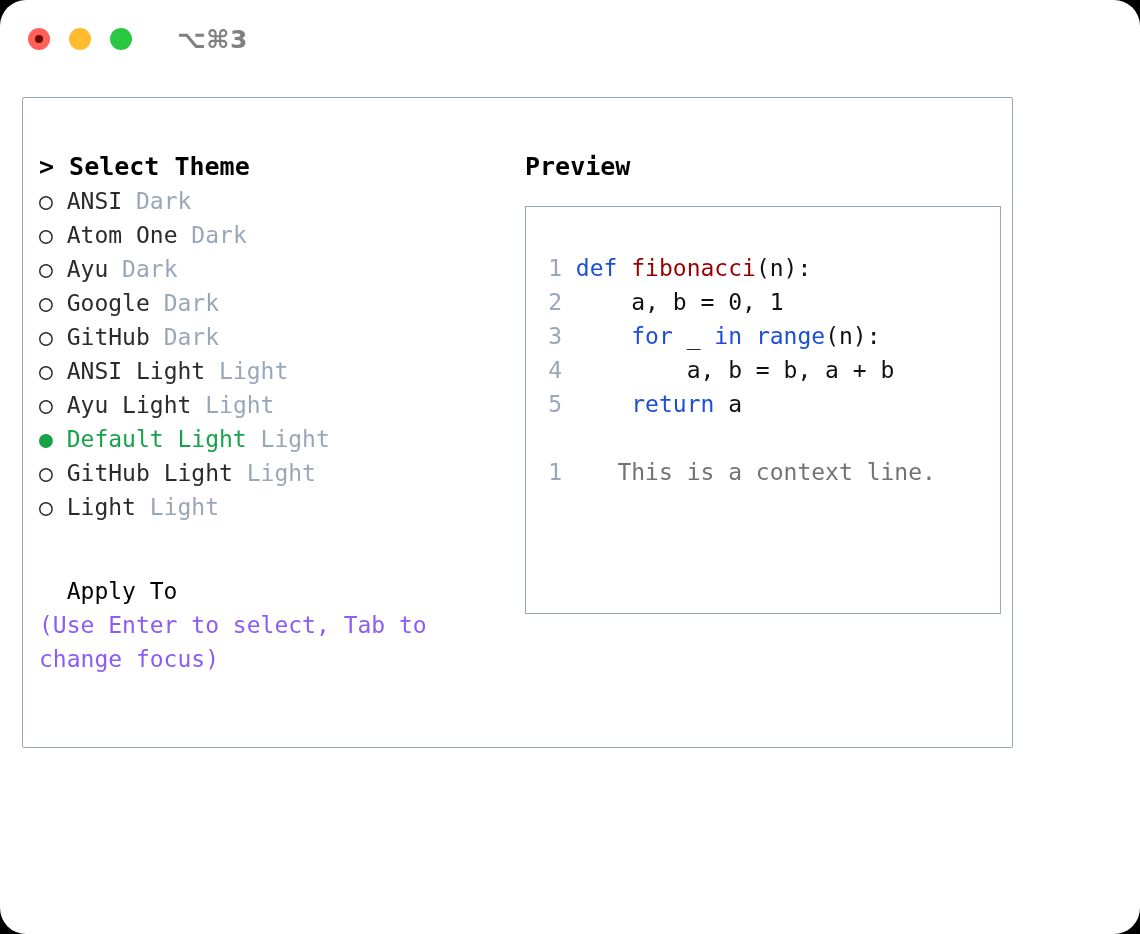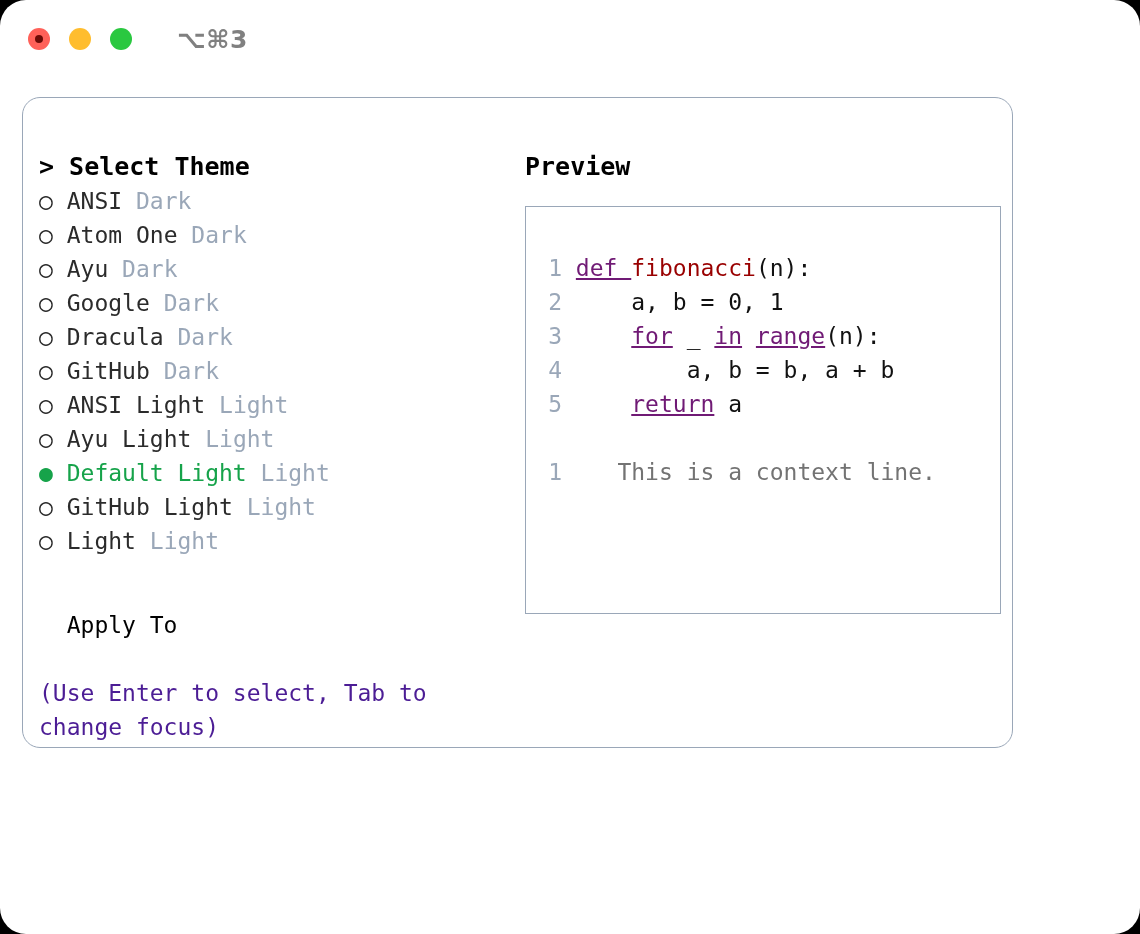--- a/index.html
+++ b/index.html
@@ -69,21 +69,21 @@
   }
 
   
   .panel {
     position: absolute;
     left: 22px;
     top: 97px;
     width: 991px;
     height: 651px;
     border: 1.5px solid #9aa7b8;
-    border-radius: 18px;
+    border-radius: 2px;
     box-sizing: border-box;
     background: #ffffff;
   }
 
   
   .col-left {
     position: absolute;
     left: 16px;
     top: 52px;
     width: 450px;
@@ -120,23 +120,22 @@
     font-size: 23px;
     line-height: 34px;
     color: #000000;
     white-space: pre;
     display: block;
     margin-top: 50px;
   }
   .hint {
     font-size: 23px;
     line-height: 34px;
-    color: #4c1d95;
+    color: #8b5cf6;
     width: 420px;
-    margin-top: 34px;
   }
 
   
   .preview-title {
     font-size: 25px;
     font-weight: 700;
     color: #000000;
     line-height: 34px;
     white-space: pre;
   }
@@ -155,21 +154,21 @@
     white-space: pre;
     display: block;
     color: #111111;
   }
   .lineno {
     color: #9aa7b8;
     display: inline-block;
     width: 18px;
     text-align: right;
   }
-  .kw   { color: #701a75; text-decoration: underline; }
+  .kw   { color: #1d4ed8; }
   .fn   { color: #990000; }
   .plain{ color: #111111; }
   .spacer { height: 34px; }
   .d-ctx { color: #737373; }
   .d-del { color: #bb1111; }
   .d-add { color: #00bb00; }
 </style>
 </head>
 <body>
 
@@ -188,21 +187,20 @@
 
     <div class="col-left">
 
       <div class="list-header">&gt; Select Theme</div>
 
       <div id="theme-list">
           <div class="theme-row"><span class="bullet">○</span><span class="row-label"> ANSI </span><span class="badge">Dark</span></div>
           <div class="theme-row"><span class="bullet">○</span><span class="row-label"> Atom One </span><span class="badge">Dark</span></div>
           <div class="theme-row"><span class="bullet">○</span><span class="row-label"> Ayu </span><span class="badge">Dark</span></div>
           <div class="theme-row"><span class="bullet">○</span><span class="row-label"> Google </span><span class="badge">Dark</span></div>
-          <div class="theme-row"><span class="bullet">○</span><span class="row-label"> Dracula </span><span class="badge">Dark</span></div>
           <div class="theme-row"><span class="bullet">○</span><span class="row-label"> GitHub </span><span class="badge">Dark</span></div>
           <div class="theme-row"><span class="bullet">○</span><span class="row-label"> ANSI Light </span><span class="badge">Light</span></div>
           <div class="theme-row"><span class="bullet">○</span><span class="row-label"> Ayu Light </span><span class="badge">Light</span></div>
           <div class="theme-row selected"><span class="bullet">●</span><span class="row-label"> Default Light </span><span class="badge">Light</span></div>
           <div class="theme-row"><span class="bullet">○</span><span class="row-label"> GitHub Light </span><span class="badge">Light</span></div>
           <div class="theme-row"><span class="bullet">○</span><span class="row-label"> Light </span><span class="badge">Light</span></div>
         </div>
 
       <div class="section-head">  Apply To</div>
 

